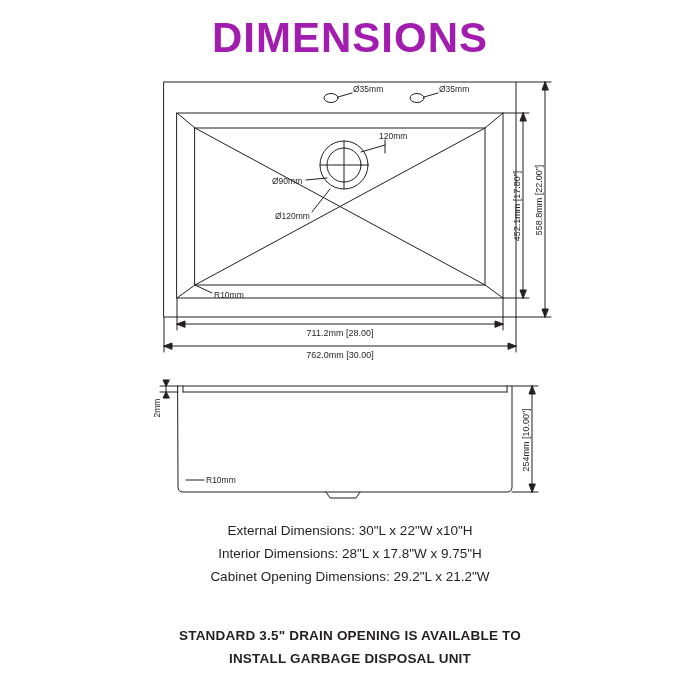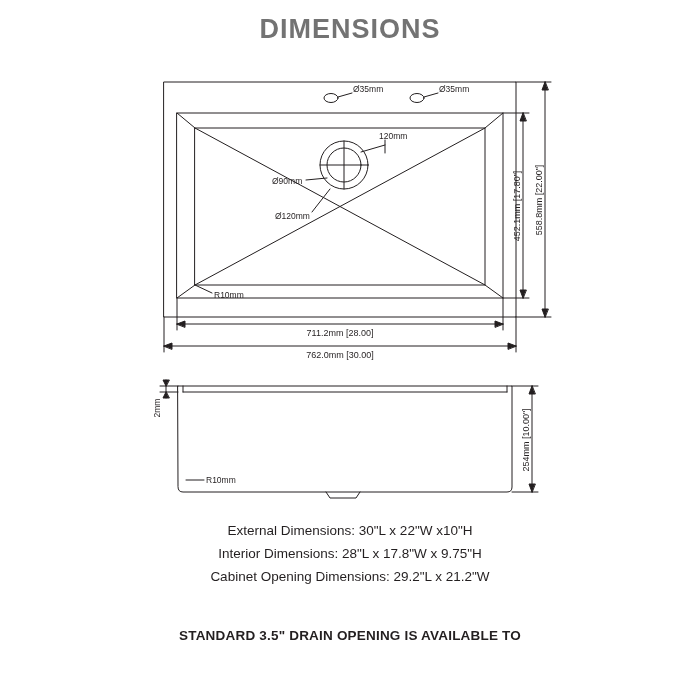--- a/index.html
+++ b/index.html
@@ -19,24 +19,24 @@
     position: relative;
     width: 700px;
     height: 700px;
   }
   .title {
     position: absolute;
     top: 14px;
     left: 0;
     width: 700px;
     text-align: center;
-    font-size: 27px;
+    font-size: 42px;
     font-weight: bold;
     letter-spacing: 1px;
-    color: #737373;
+    color: #a21caf;
     font-family: "Liberation Sans", sans-serif;
   }
 
   
   svg.draw {
     position: absolute;
     top: 0;
     left: 0;
     width: 700px;
     height: 700px;
@@ -181,15 +181,16 @@
   </svg>
 
   <div class="specs">
     <div class="line">External Dimensions: 30"L x 22"W x10"H</div>
     <div class="line">Interior Dimensions: 28"L x 17.8"W x 9.75"H</div>
     <div class="line">Cabinet Opening Dimensions: 29.2"L x 21.2"W</div>
   </div>
 
   <div class="note">
     <div class="nline">STANDARD 3.5" DRAIN OPENING IS AVAILABLE TO</div>
+    <div class="nline">INSTALL GARBAGE DISPOSAL UNIT</div>
   </div>
 
 </div>
 
 </body></html>

